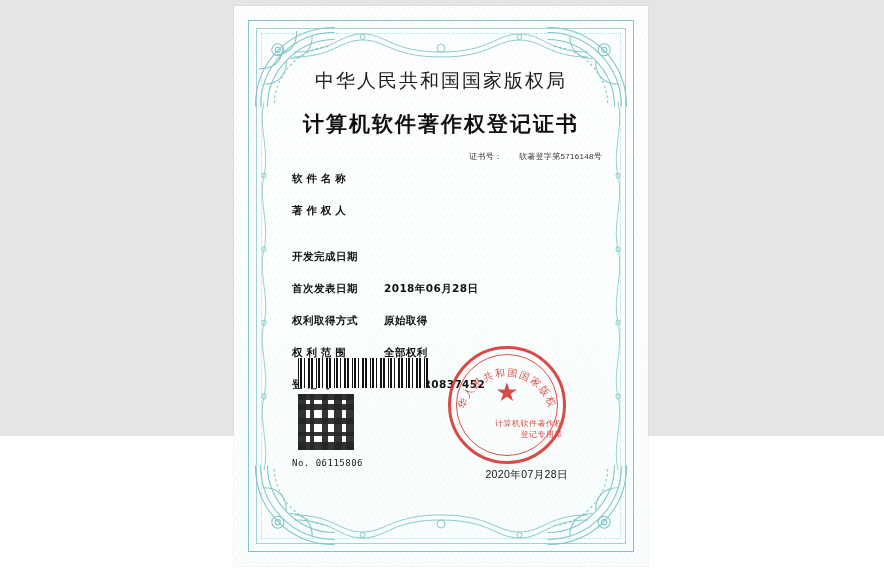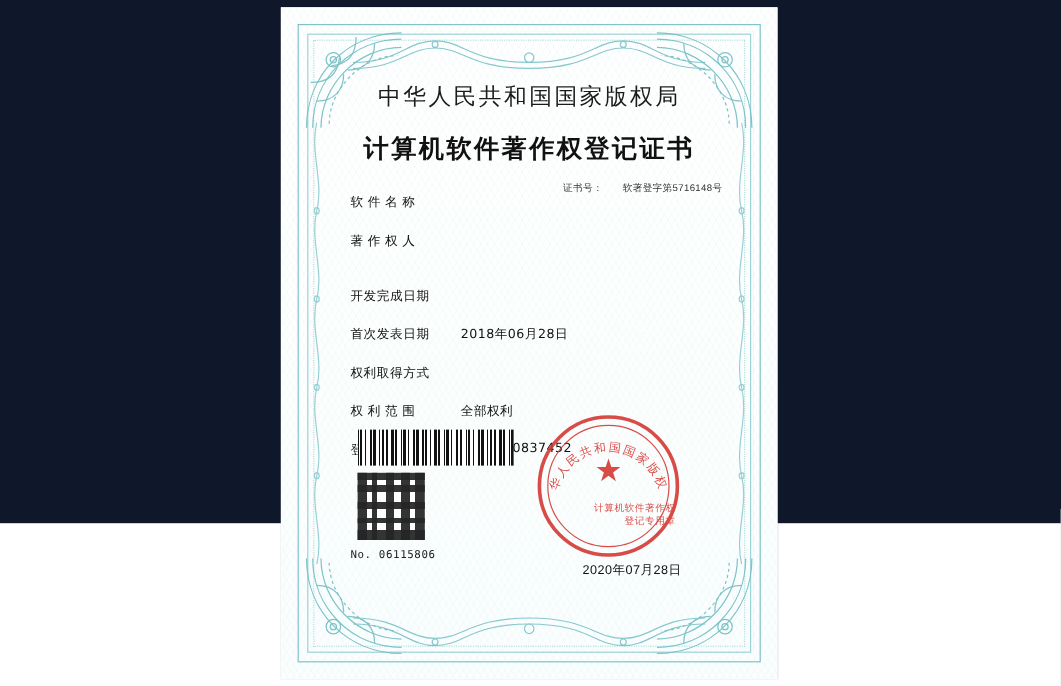--- a/index.html
+++ b/index.html
@@ -12,21 +12,21 @@
     height: 572px;
     overflow: hidden;
     font-family: "Liberation Sans", "DejaVu Sans", sans-serif;
   }
 
   
   #page {
     position: relative;
     width: 884px;
     height: 436px;
-    background: #0f172a;
+    background: #e5e5e5;
   }
 
   
   #certificate {
     position: absolute;
     left: 234px;
     top: 6px;
     width: 414px;
     height: 560px;
     background: #fdfdfd;
@@ -146,21 +146,23 @@
     margin-top: 13px;
     text-align: right;
     font-size: 8px;
     color: #333;
     letter-spacing: .3px;
     padding-right: 6px;
   }
   .cert-no-line span { margin-left: 14px; }
 
   .fields {
+    margin-top: 10px;
     padding-left: 18px;
+    font-weight: bold;
   }
   .field-row {
     display: flex;
     align-items: flex-start;
     margin-bottom: 4px;
     font-size: 10.5px;
     color: #111;
   }
   .field-label {
     width: 92px;
@@ -416,20 +418,21 @@
 
         <div class="field-row">
           <div class="field-label">首次发表日期</div>
           <div class="field-value">2018年06月28日</div>
         </div>
 
         <div class="gap-b"></div>
 
         <div class="field-row">
           <div class="field-label">权利取得方式</div>
+          <div class="field-value">原始取得</div>
         </div>
 
         <div class="gap-b"></div>
 
         <div class="field-row">
           <div class="field-label">权 利 范 围</div>
           <div class="field-value">全部权利</div>
         </div>
 
         <div class="gap-b"></div>

